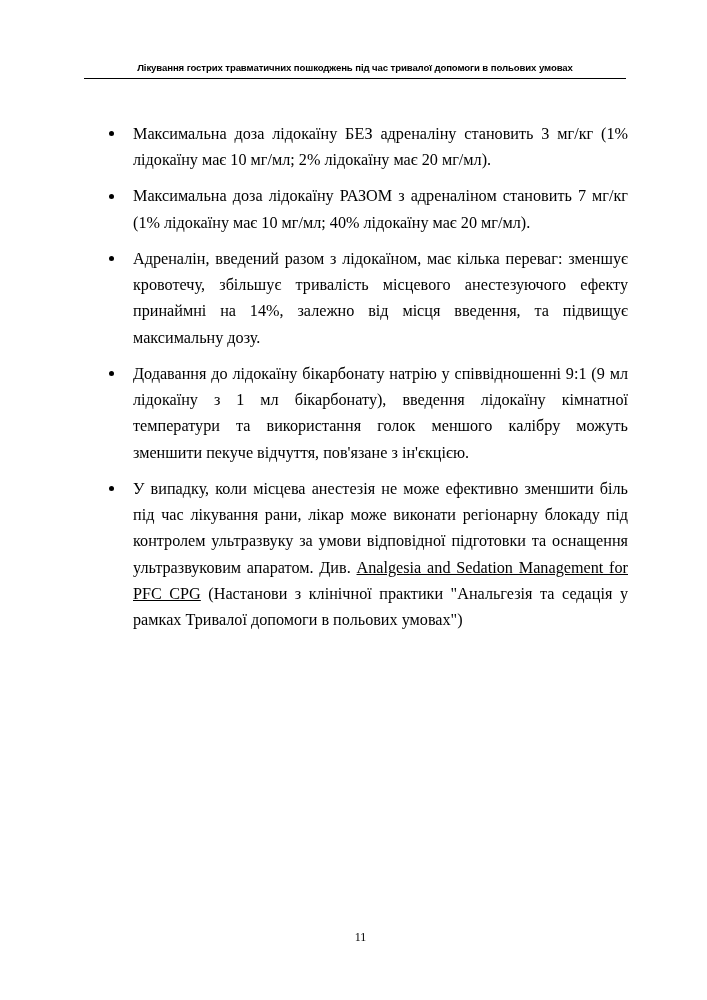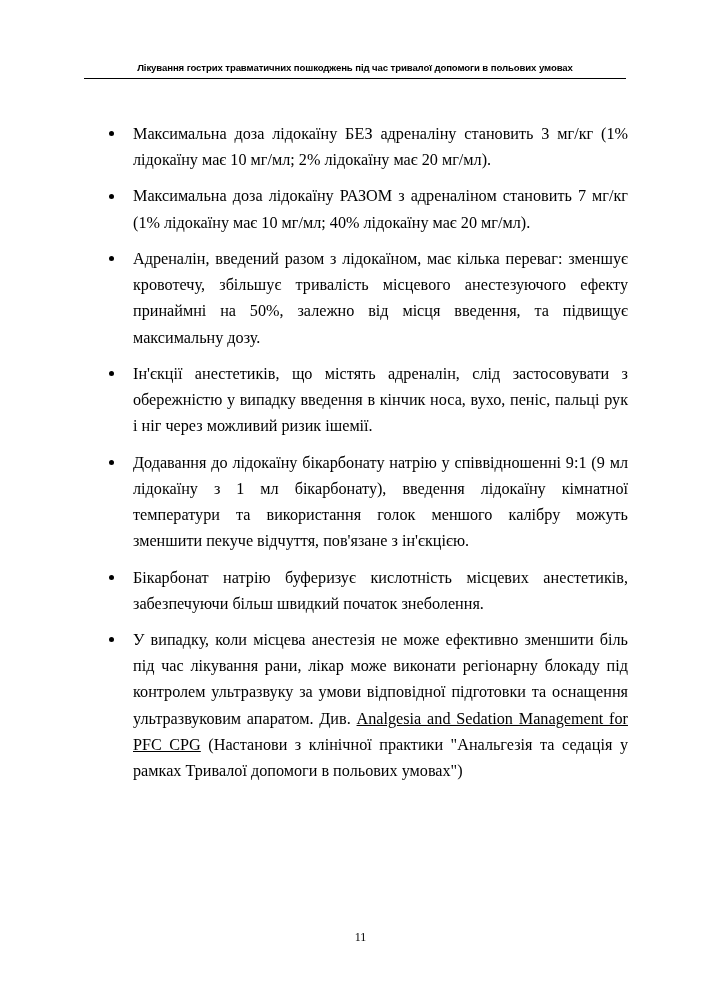--- a/index.html
+++ b/index.html
@@ -105,33 +105,25 @@
       <li>
         <span class="bullet-dot"></span>
         <span class="para-text">Максимальна доза лідокаїну БЕЗ адреналіну становить 3 мг/кг (1% лідокаїну має 10 мг/мл; 2% лідокаїну має 20 мг/мл).</span>
       </li>
       <li>
         <span class="bullet-dot"></span>
         <span class="para-text">Максимальна доза лідокаїну РАЗОМ з адреналіном становить 7 мг/кг (1% лідокаїну має 10 мг/мл; 40% лідокаїну має 20 мг/мл).</span>
       </li>
       <li>
         <span class="bullet-dot"></span>
-        <span class="para-text">Адреналін, введений разом з лідокаїном, має кілька переваг: зменшує кровотечу, збільшує тривалість місцевого анестезуючого ефекту принаймні на 50%, залежно від місця введення, та підвищує максимальну дозу.</span>
-      </li>
-      <li>
-        <span class="bullet-dot"></span>
-        <span class="para-text">Ін'єкції анестетиків, що містять адреналін, слід застосовувати з обережністю у випадку введення в кінчик носа, вухо, пеніс, пальці рук і ніг через можливий ризик ішемії.</span>
+        <span class="para-text">Адреналін, введений разом з лідокаїном, має кілька переваг: зменшує кровотечу, збільшує тривалість місцевого анестезуючого ефекту принаймні на 14%, залежно від місця введення, та підвищує максимальну дозу.</span>
       </li>
       <li>
         <span class="bullet-dot"></span>
         <span class="para-text">Додавання до лідокаїну бікарбонату натрію у співвідношенні 9:1 (9 мл лідокаїну з 1 мл бікарбонату), введення лідокаїну кімнатної температури та використання голок меншого калібру можуть зменшити пекуче відчуття, пов'язане з ін'єкцією.</span>
-      </li>
-      <li>
-        <span class="bullet-dot"></span>
-        <span class="para-text">Бікарбонат натрію буферизує кислотність місцевих анестетиків, забезпечуючи більш швидкий початок знеболення.</span>
       </li>
       <li>
         <span class="bullet-dot"></span>
         <span class="para-text"><span>У випадку, коли місцева анестезія не може ефективно зменшити біль під час лікування рани, лікар може виконати регіонарну блокаду під контролем ультразвуку за умови відповідної підготовки та оснащення ультразвуковим апаратом. Див. </span><span class="underline">Analgesia and Sedation Management for PFC CPG</span><span> (Настанови з клінічної практики "Анальгезія та седація у рамках Тривалої допомоги в польових умовах")</span></span>
       </li>
     </ul>
   </div>
 
   <div class="page-number">11</div>
 </div>

